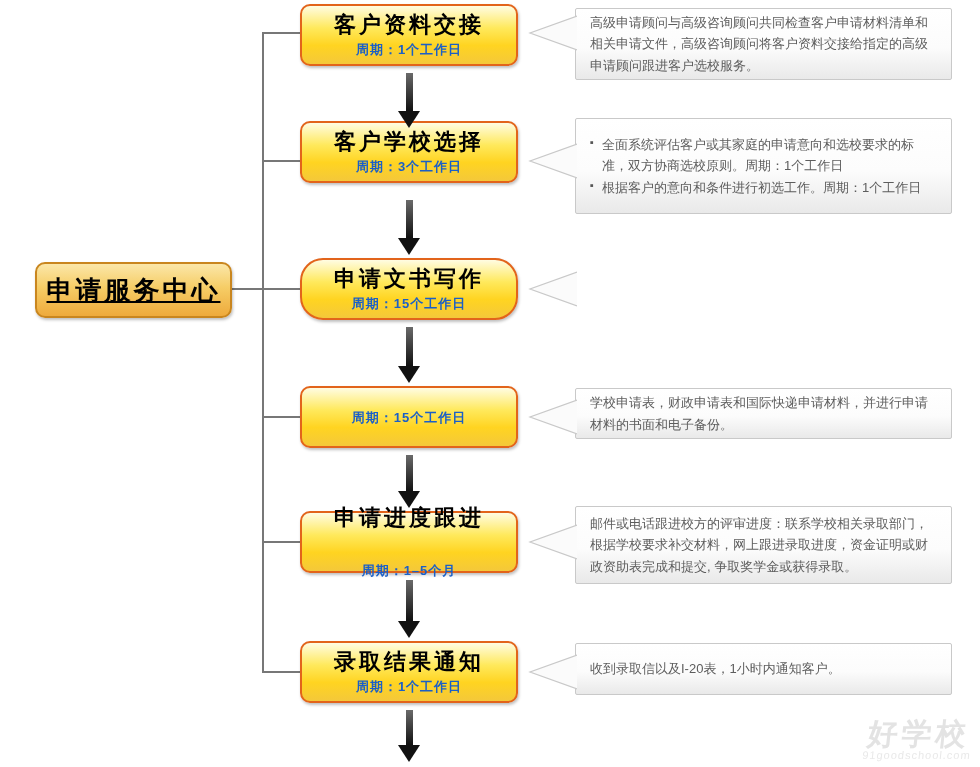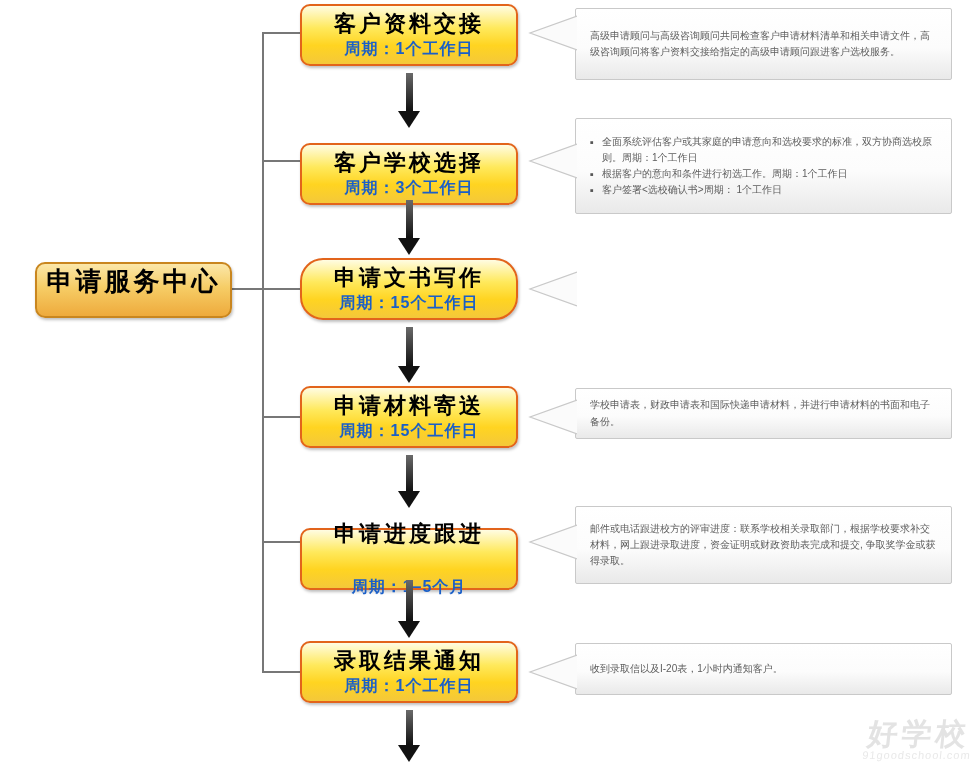--- a/index.html
+++ b/index.html
@@ -11,50 +11,50 @@
   .line{position:absolute;background:#777;}
   .trunk{left:262px;top:32px;width:2px;height:640px;}
   .branch{height:2px;}
 
   
   .root-node{
     position:absolute;left:35px;top:262px;width:193px;height:52px;
     background:linear-gradient(180deg,#fbe7a9 0%,#f6cd66 45%,#eeaa3c 100%);
     border:2px solid #c9861f;border-radius:10px;
     box-shadow:1px 2px 3px rgba(0,0,0,.25);
-    display:flex;align-items:flex-start;justify-content:center;
+    display:flex;align-items:center;justify-content:center;text-decoration:underline;
   }
   .root-node span{font-size:26px;font-weight:bold;color:#000;letter-spacing:3px;}
 
   
   .step{
     position:absolute;left:300px;width:218px;height:62px;
     background:linear-gradient(180deg,#fffce2 0%,#ffe95c 38%,#ffd421 68%,#f4c83a 100%);
     border:2px solid #e2641b;border-radius:10px;box-sizing:border-box;
     box-shadow:1px 2px 3px rgba(0,0,0,.25);
     display:flex;flex-direction:column;align-items:center;justify-content:center;
   }
   .step-title{font-size:22px;font-weight:bold;color:#000;letter-spacing:3px;line-height:1.25;text-align:right;}
-  .step-period{font-size:16px;font-weight:bold;color:#1a5fc8;letter-spacing:1px;margin-top:2px;}
+  .step-period{font-size:13px;font-weight:bold;color:#1a5fc8;letter-spacing:1px;margin-top:2px;}
 
   
   .arrow{position:absolute;left:398px;width:22px;display:flex;flex-direction:column;align-items:center;}
   .arrow-shaft{width:7px;flex:1;background:linear-gradient(180deg,#6a6a6a,#101010);}
   .arrow-head{width:0;height:0;border-left:11px solid transparent;border-right:11px solid transparent;border-top:17px solid #111;}
 
   
   .pointer{position:absolute;left:527px;width:50px;height:40px;z-index:5;}
 
   
   .note{
     position:absolute;left:575px;width:377px;box-sizing:border-box;
     background:linear-gradient(180deg,#ffffff 0%,#fcfcfc 55%,#e9e9e9 100%);
     border:1px solid #c9c9c9;border-radius:2px;z-index:1;
     display:flex;align-items:center;
-    padding:4px 14px;color:#5d5d5d;font-size:10px;line-height:1.62;
+    padding:4px 14px;color:#5d5d5d;font-size:13px;line-height:1.62;
   }
   .note ul{list-style:none;margin:0;padding:0;}
   .note li{position:relative;padding-left:12px;}
   .note li::before{content:"▪";position:absolute;left:0;top:0;color:#555;font-size:11px;}
 
   
   .watermark{
     position:absolute;right:8px;bottom:6px;text-align:center;
     transform:skewX(-6deg);user-select:none;
   }
@@ -75,33 +75,32 @@
   <div class="line branch" style="left:262px;top:671px;width:38px;"></div>
 
   <div class="root-node">
     <span>申请服务中心</span>
   </div>
 
   <div class="step" style="top:4px;">
     <div class="step-title">客户资料交接</div>
     <div class="step-period">周期：1个工作日</div>
   </div>
-  <div class="step" style="top:143px;">
+  <div class="step" style="top:121px;">
     <div class="step-title">客户学校选择</div>
     <div class="step-period">周期：3个工作日</div>
   </div>
   <div class="step" style="top:258px;border-radius:23px;">
     <div class="step-title">申请文书写作</div>
     <div class="step-period">周期：15个工作日</div>
   </div>
   <div class="step" style="top:386px;">
-    <div class="step-title">申请材料寄送</div>
     <div class="step-period">周期：15个工作日</div>
   </div>
-  <div class="step" style="top:528px;gap:28px;">
+  <div class="step" style="top:511px;gap:28px;">
     <div class="step-title">申请进度跟进</div>
     <div class="step-period">周期：1–5个月</div>
   </div>
   <div class="step" style="top:641px;">
     <div class="step-title">录取结果通知</div>
     <div class="step-period">周期：1个工作日</div>
   </div>
 
   <div class="arrow" style="top:73px;height:55px;">
       <div class="arrow-shaft"></div>
@@ -147,21 +146,20 @@
       <path d="M50 3 L3 20 L50 37" fill="#fbfbfb" stroke="#c9c9c9" stroke-width="1.2"></path>
     </svg>
 
   <div class="note" style="top:8px;height:72px;">
     <div>高级申请顾问与高级咨询顾问共同检查客户申请材料清单和相关申请文件，高级咨询顾问将客户资料交接给指定的高级申请顾问跟进客户选校服务。</div>
   </div>
   <div class="note" style="top:118px;height:96px;">
     <ul>
       <li>全面系统评估客户或其家庭的申请意向和选校要求的标准，双方协商选校原则。周期：1个工作日</li>
       <li>根据客户的意向和条件进行初选工作。周期：1个工作日</li>
-      <li>客户签署&lt;选校确认书&gt;周期：  1个工作日</li>
     </ul>
   </div>
   <div class="note" style="top:506px;height:78px;">
     <div>邮件或电话跟进校方的评审进度：联系学校相关录取部门，根据学校要求补交材料，网上跟进录取进度，资金证明或财政资助表完成和提交, 争取奖学金或获得录取。</div>
   </div>
   <div class="note" style="top:388px;height:51px;">
     <div>学校申请表，财政申请表和国际快递申请材料，并进行申请材料的书面和电子备份。</div>
   </div>
   <div class="note" style="top:643px;height:52px;">
     <div>收到录取信以及I-20表，1小时内通知客户。</div>

